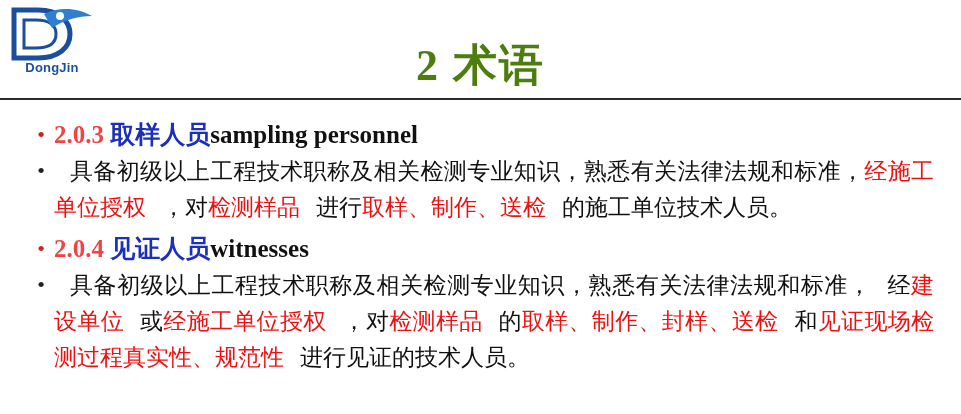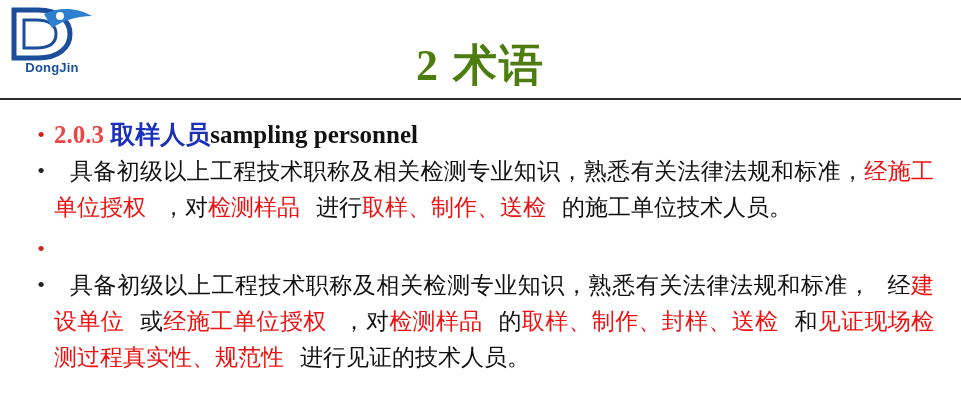--- a/index.html
+++ b/index.html
@@ -149,20 +149,23 @@
 
   <div class="bullet-row">
     <div class="bullet-dot dark">•</div>
     <div class="para">
       <span class="k">具备初级以上工程技术职称及相关检测专业知识，熟悉有关法律法规和标准，</span><span class="r">经施工单位授权</span><span class="k">，对</span><span class="r">检测样品</span><span class="k">进行</span><span class="r">取样、制作、送检</span><span class="k">的施工单位技术人员。</span>
     </div>
   </div>
 
   <div class="bullet-row blk2">
     <div class="bullet-dot red">•</div>
+    <div class="heading-line">
+      <span class="heading-num">2.0.4</span><span>&nbsp;</span><span class="heading-cn">见证人员</span><span class="heading-en">witnesses</span>
+    </div>
   </div>
 
   <div class="bullet-row">
     <div class="bullet-dot dark">•</div>
     <div class="para">
       <span class="k">具备初级以上工程技术职称及相关检测专业知识，熟悉有关法律法规和标准，</span><span class="k">经</span><span class="r">建设单位</span><span class="k">或</span><span class="r">经施工单位授权</span><span class="k">，对</span><span class="r">检测样品</span><span class="k">的</span><span class="r">取样、制作、封样、送检</span><span class="k">和</span><span class="r">见证现场检测过程真实性、规范性</span><span class="k">进行见证的技术人员。</span>
     </div>
   </div>
 
 </div>

